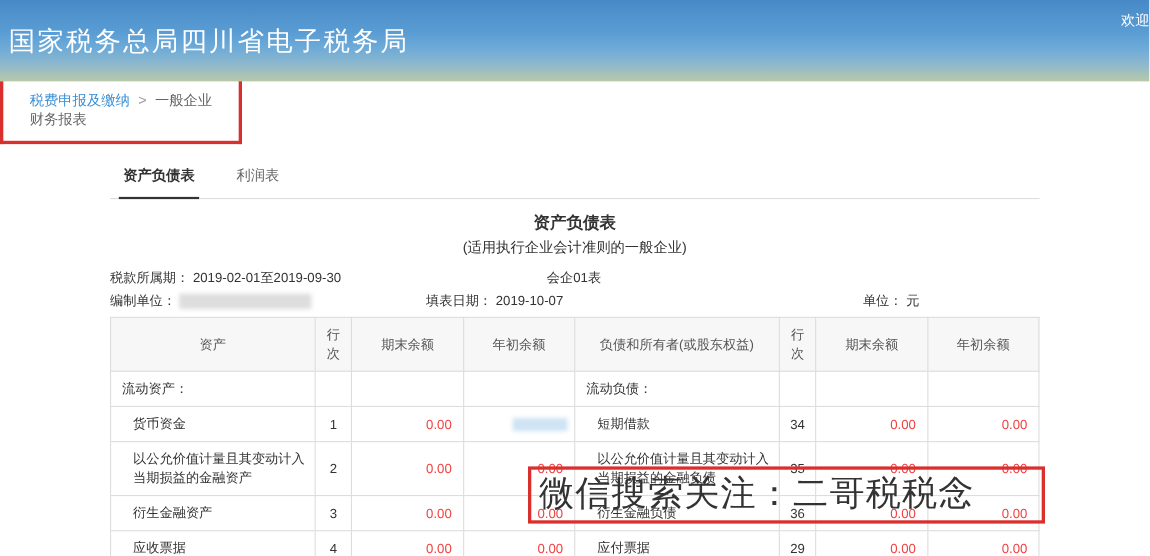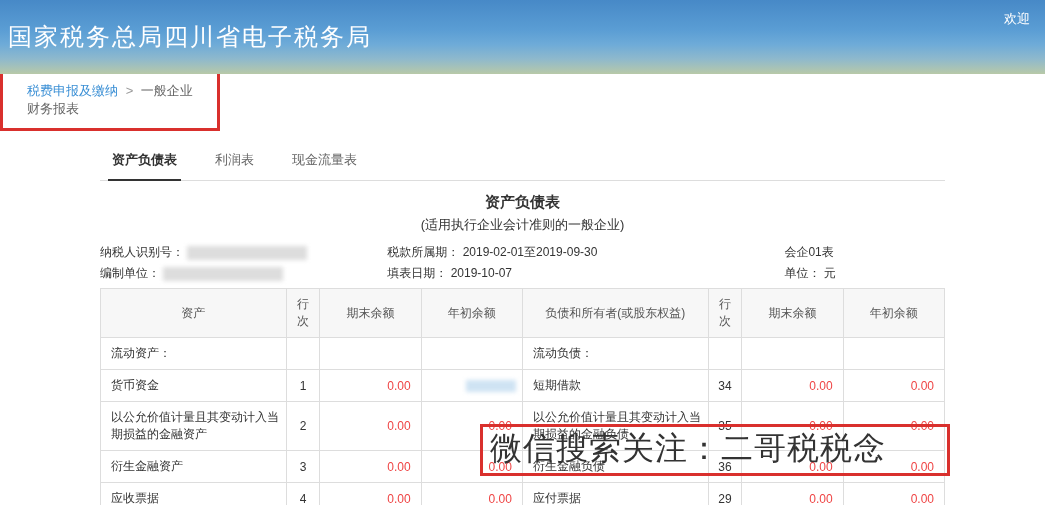--- a/index.html
+++ b/index.html
@@ -1,39 +1,39 @@
 <!DOCTYPE html>
 <html><head>
 <meta charset="utf-8">
 <style>
 * { margin: 0; padding: 0; box-sizing: border-box; }
 body { font-family: "Microsoft YaHei", sans-serif; font-size: 13px; color: #333; background: #fff; width: 1045px; }
 .banner { height: 74px; background: linear-gradient(to bottom, #4789c7 0%, #5a9dd4 40%, #6eabd8 60%, #8fb9cc 80%, #b8c9a8 100%); position: relative; color: #fff; display: flex; align-items: center; padding-left: 8px; }
 .banner-title { font-size: 24px; font-weight: normal; letter-spacing: 2px; }
-.banner-welcome { position: absolute; right: 15px; top: 10px; font-size: 13px; }
+.banner-welcome { position: absolute; right: 0px; top: 10px; font-size: 13px; }
 .breadcrumb { padding: 10px 24px; font-size: 13px; border: 3px solid #d9302d; border-top: none; width: 220px; margin-top: -2px; }
 .breadcrumb a { color: #3a8fd5; text-decoration: none; }
 .breadcrumb .sep { color: #999; margin: 0 4px; }
 .breadcrumb .cur { color: #666; }
 .content { padding: 10px 100px 0 100px; }
 .tabs { border-bottom: 1px solid #ddd; display: flex; gap: 30px; padding-left: 8px; margin-bottom: 12px; }
 .tab { padding: 10px 4px; cursor: pointer; color: #666; }
 .tab.active { color: #333; font-weight: bold; border-bottom: 2px solid #333; margin-bottom: -1px; }
 .report-title { text-align: center; font-size: 15px; font-weight: bold; margin: 6px 0 4px; }
 .report-subtitle { text-align: center; font-size: 13px; margin-bottom: 10px; }
 .meta-row { display: flex; font-size: 12px; margin: 4px 0; }
 .meta-left { width: 34%; }
 .meta-mid { width: 47%; }
 .meta-right { width: 19%; }
 .blurred { display: inline-block; background: #ddd; filter: blur(2px); color: #ddd; width: 120px; height: 14px; vertical-align: middle; }
 table { width: 100%; border-collapse: collapse; margin-top: 6px; table-layout: fixed; }
 th, td { border: 1px solid #ddd; padding: 7px 6px; font-size: 12px; }
 th { background: #f7f7f7; text-align: center; font-weight: normal; color: #555; }
 td.txt { text-align: left; padding-left: 10px; }
-td.indent { padding-left: 10px; }
+td.indent { padding-left: 20px; }
 td.num { text-align: center; }
 td.val { text-align: right; color: #ef4444; padding-right: 10px; }
 td.val.blurv { color: transparent; position: relative; }
 td.val.blurv::after { content: ""; position: absolute; right: 6px; top: 50%; transform: translateY(-50%); width: 50px; height: 12px; background: #cfe3f3; filter: blur(2px); }
 .watermark-box { position: absolute; border: 3px solid #d9302d; left: 480px; top: 424px; width: 470px; height: 52px; z-index: 5; pointer-events: none; }
 .watermark-text { position: absolute; left: 490px; top: 427px; font-size: 32px; color: #333; z-index: 6; pointer-events: none; letter-spacing: 1px; }
 .col-asset { width: 22%; }
 .col-row { width: 4%; }
 .col-amt { width: 12%; }
 .col-liab { width: 22%; }
@@ -50,31 +50,26 @@
   <a href="#">税费申报及缴纳</a>
   <span class="sep">&gt;</span>
   <span class="cur">一般企业财务报表</span>
 </div>
 
 <div class="content">
 
   <div class="tabs">
     <div class="tab active">资产负债表</div>
     <div class="tab">利润表</div>
-    <div class="tab">现金流量表</div>
   </div>
 
   <div class="report-title">资产负债表</div>
   <div class="report-subtitle">(适用执行企业会计准则的一般企业)</div>
 
   <div class="meta-row">
-    <div class="meta-left">
-      <span>纳税人识别号：</span>
-      <span class="blurred"></span>
-    </div>
     <div class="meta-mid">
       <span>税款所属期：</span>
       <span>2019-02-01至2019-09-30</span>
     </div>
     <div class="meta-right">会企01表</div>
   </div>
 
   <div class="meta-row">
     <div class="meta-left">
       <span>编制单位：</span>

